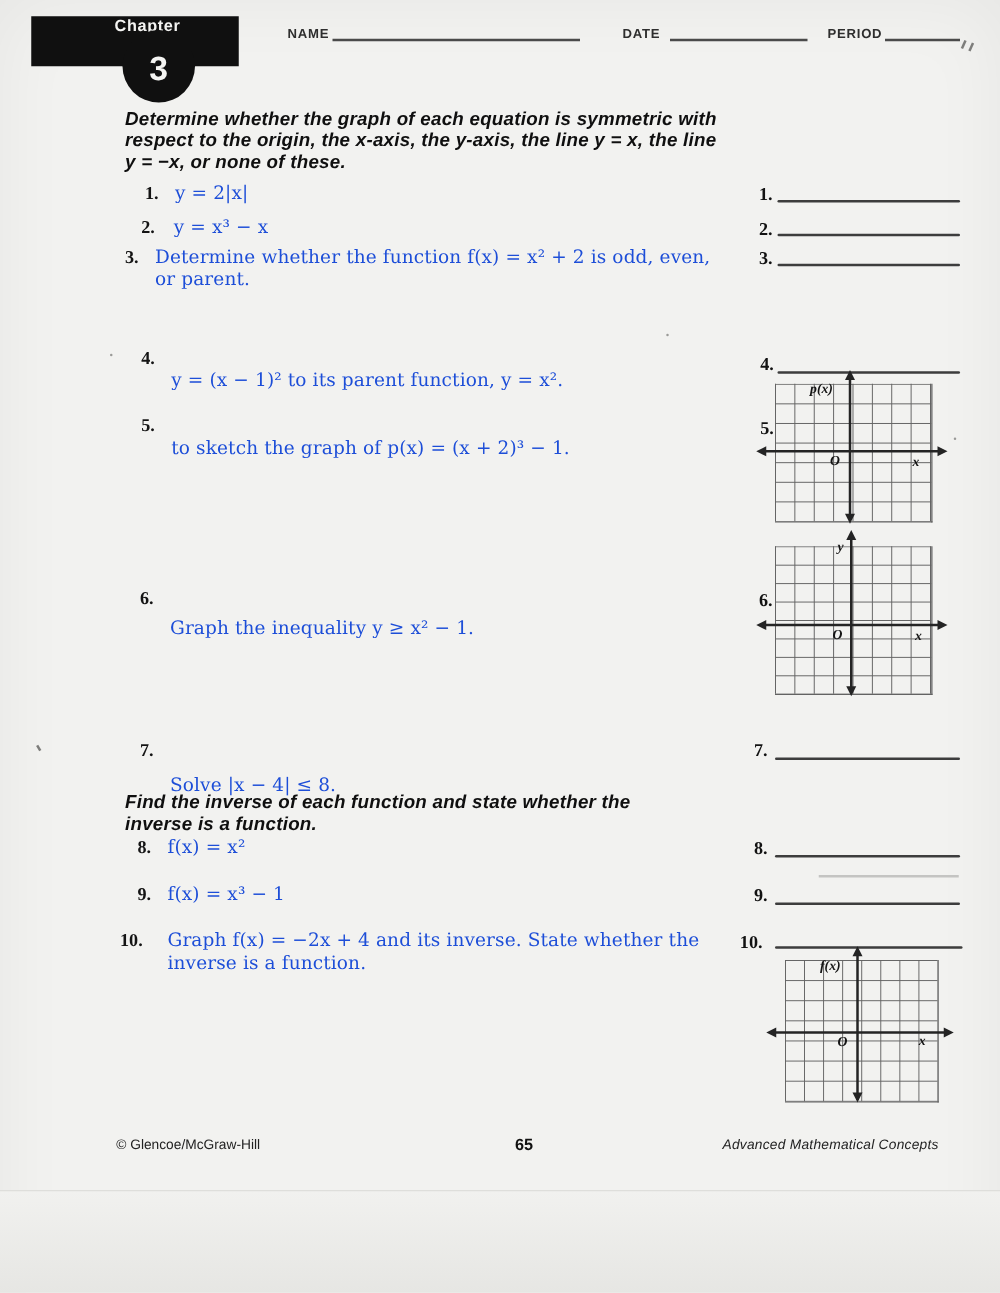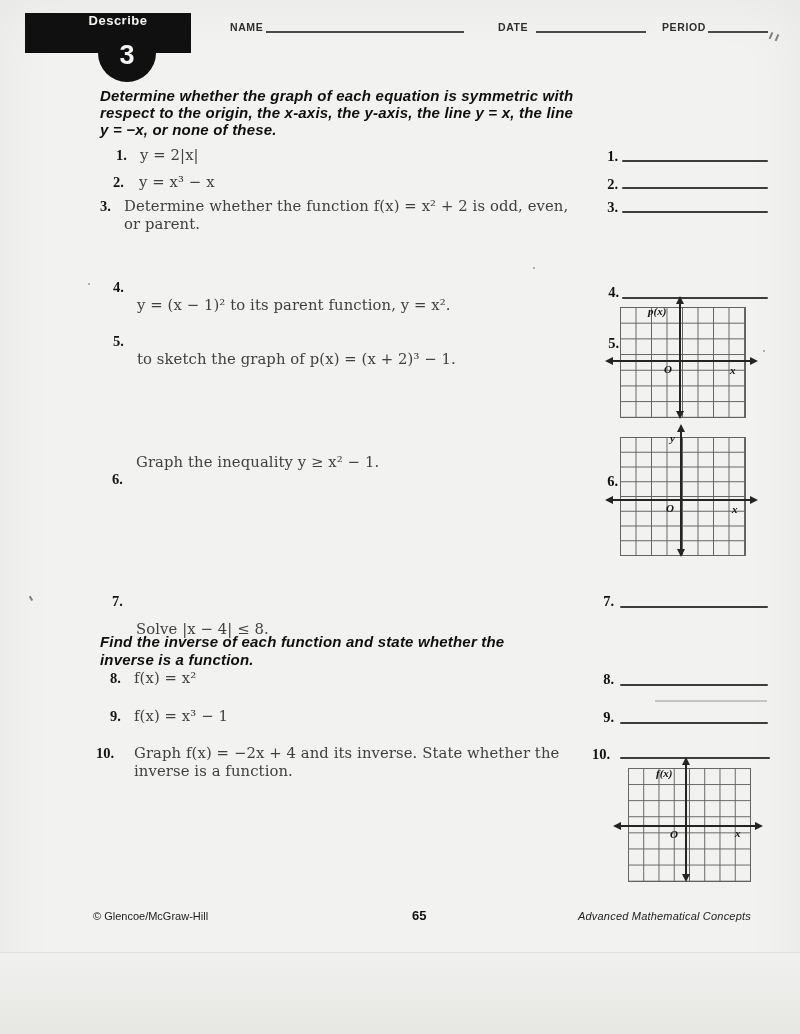--- a/index.html
+++ b/index.html
@@ -16,21 +16,21 @@
   .badge-circle{position:absolute;left:98px;top:24px;width:58px;height:58px;border-radius:50%;
     background:#101010;display:flex;align-items:center;justify-content:center;}
   .badge-num{font:bold 27px "Liberation Sans",sans-serif;color:#f4f4f2;margin-top:4px;}
   .flabel{position:absolute;font:bold 10.5px "Liberation Sans",sans-serif;color:#2e2e2e;letter-spacing:0.6px;}
   .fline{position:absolute;height:0;border-bottom:2px solid #4a4a4a;}
   .title{position:absolute;left:229px;top:40px;margin:0;
     font:bold 24px "Liberation Sans",sans-serif;color:#0d0d0d;letter-spacing:0.6px;}
   
   .ins{position:absolute;font:italic bold 15px "Liberation Sans",sans-serif;color:#0f0f0f;letter-spacing:0.2px;white-space:nowrap;}
   .qnum{position:absolute;font:bold 14.5px "Liberation Serif",serif;color:#141414;white-space:nowrap;}
-  .qtext{position:absolute;font:14.8px "DejaVu Serif",serif;color:#404040;letter-spacing:0.1px;white-space:nowrap;text-align:right;}
+  .qtext{position:absolute;font:14.8px "DejaVu Serif",serif;color:#1d4ed8;letter-spacing:0.1px;white-space:nowrap;text-align:right;}
   .anum{position:absolute;width:26px;text-align:right;font:bold 14.5px "Liberation Serif",serif;color:#121212;}
   .aline{position:absolute;height:2px;background:#3d3d3d;border-radius:1px;}
   .smudge{position:absolute;height:1.5px;background:#c4c4c2;}
   
   .grid{position:absolute;
     background-image:linear-gradient(to right,#636363 1px,transparent 1px),
                      linear-gradient(to bottom,#636363 1px,transparent 1px);
     border-right:1px solid #636363;border-bottom:1px solid #636363;}
   .vax{position:absolute;width:2px;background:#242424;}
   .hax{position:absolute;height:2px;background:#242424;}
@@ -49,21 +49,21 @@
   .tick{position:absolute;width:1.5px;height:7px;background:#7d7d7b;}
   .scan-bottom{position:absolute;left:0;top:952px;width:800px;height:82px;
     background:linear-gradient(#f1f1ef,#e6e6e3);border-top:1px solid #dededb;}
 </style>
 </head>
 <body>
 
 <div class="page">
 
   <div class="badge-rect"></div>
-  <span class="badge-chapter">Describe</span>
+  <span class="badge-chapter">Chapter</span>
   <div class="badge-circle">
     <span class="badge-num">3</span>
   </div>
 
   <span class="flabel" style="left:230px;top:21px">NAME</span>
   <div class="fline" style="left:266px;top:31px;width:198px"></div>
   <span class="flabel" style="left:498px;top:21px">DATE</span>
   <div class="fline" style="left:536px;top:31px;width:110px"></div>
   <span class="flabel" style="left:662px;top:21px">PERIOD</span>
   <div class="fline" style="left:708px;top:31px;width:60px"></div>
@@ -80,21 +80,21 @@
   <span class="qnum" style="left:100px;top:198px">3.</span>
   <span class="qtext" style="left:124px;top:197px">Determine whether the function f(x) = x² + 2 is odd, even,</span>
   <span class="qtext" style="left:124px;top:215px">or parent.</span>
 
   <span class="qnum" style="left:113px;top:279px">4.</span>
   <span class="qtext" style="left:137px;top:296px">y = (x − 1)² to its parent function, y = x².</span>
   <span class="qnum" style="left:113px;top:333px">5.</span>
   <span class="qtext" style="left:137px;top:350px">to sketch the graph of p(x) = (x + 2)³ − 1.</span>
 
   <span class="qnum" style="left:112px;top:471px">6.</span>
-  <span class="qtext" style="left:136px;top:453px">Graph the inequality y ≥ x² − 1.</span>
+  <span class="qtext" style="left:136px;top:494px">Graph the inequality y ≥ x² − 1.</span>
   <span class="qnum" style="left:112px;top:593px">7.</span>
   <span class="qtext" style="left:136px;top:620px">Solve |x − 4| ≤ 8.</span>
 
   <div class="ins" style="left:100px;top:633px">Find the inverse of each function and state whether the</div>
   <div class="ins" style="left:100px;top:651px">inverse is a function.</div>
 
   <span class="qnum" style="left:110px;top:670px">8.</span>
   <span class="qtext" style="left:134px;top:669px">f(x) = x²</span>
   <span class="qnum" style="left:110px;top:708px">9.</span>
   <span class="qtext" style="left:134px;top:707px">f(x) = x³ − 1</span>

